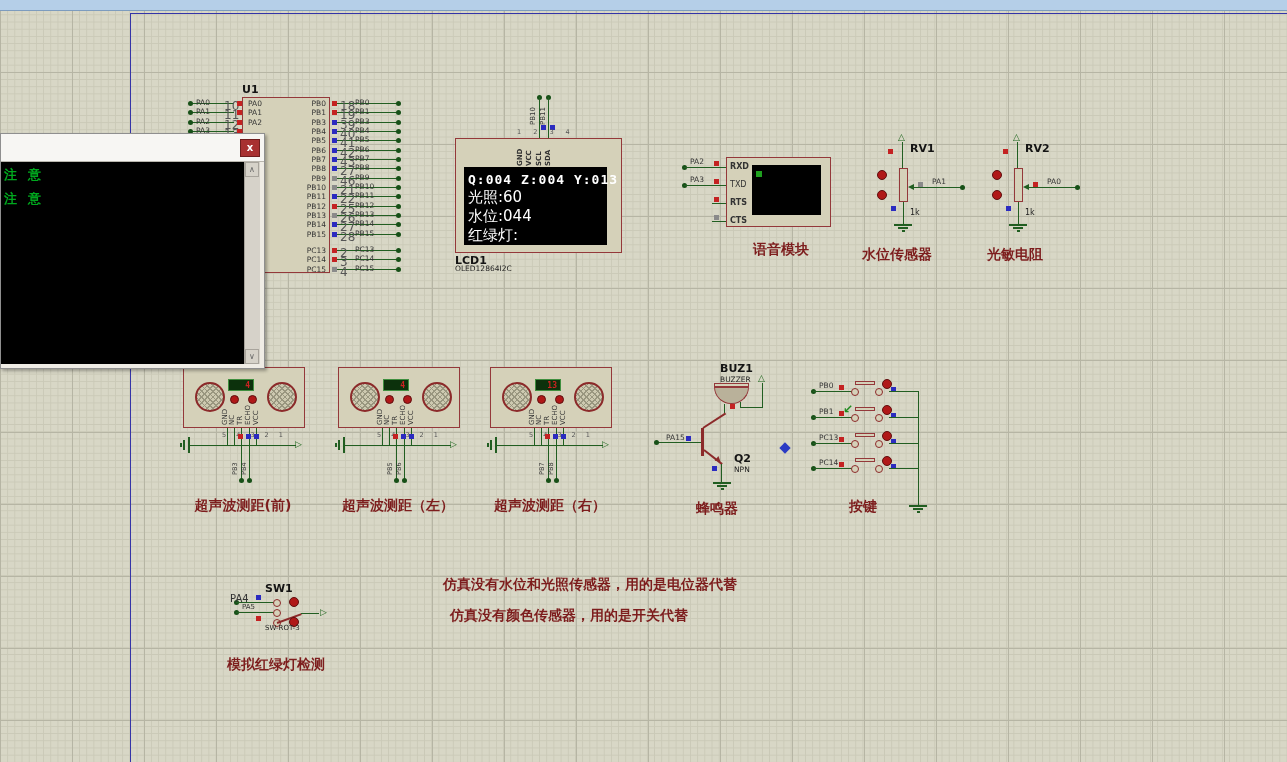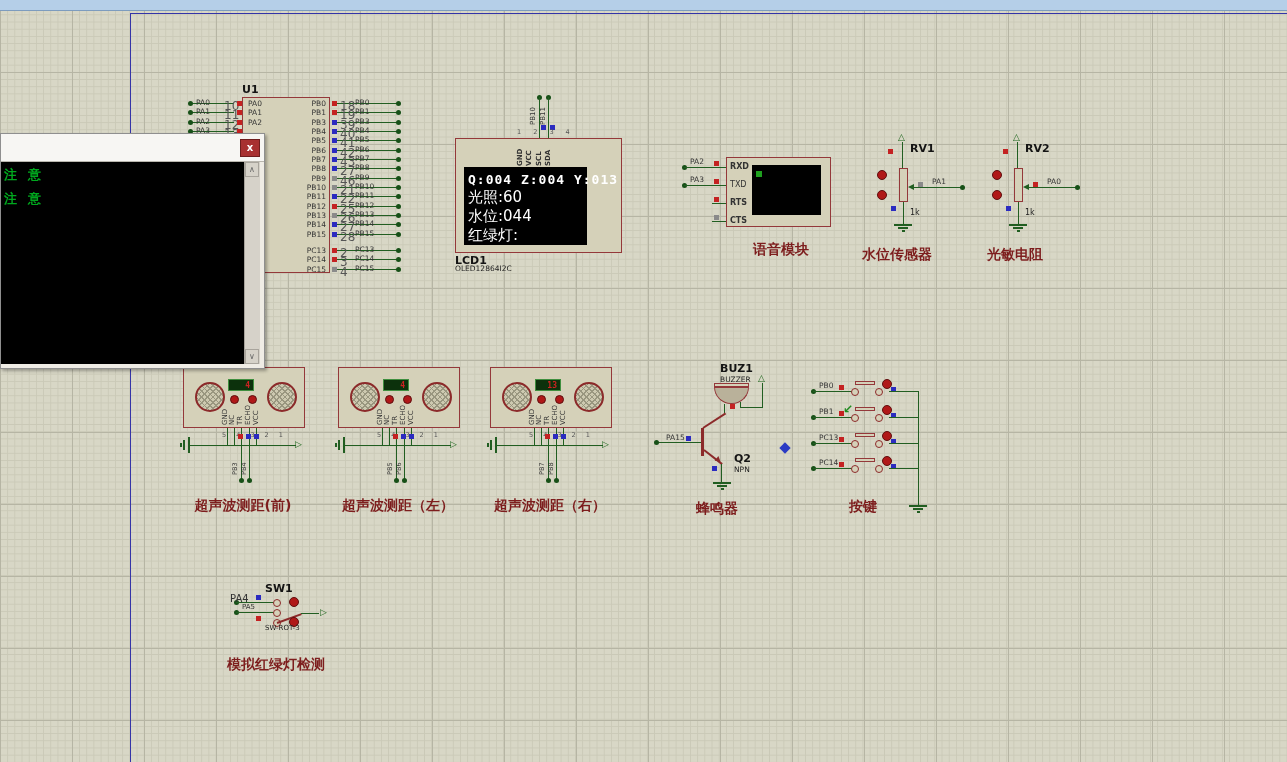--- a/index.html
+++ b/index.html
@@ -258,21 +258,21 @@
     <span class="net rot" style="left:82px;top:22px;font-size:7px">PB10</span>
     <span class="net rot" style="left:92px;top:22px;font-size:7px">PB11</span>
     <span class="sq" data-state="blue" style="left:86px;top:30px"></span>
     <span class="sq" data-state="blue" style="left:95px;top:30px"></span>
     <span class="pnum" style="left:62px;top:33px;letter-spacing:5px;font-size:6.5px">1 2 3 4</span>
     <div class="part" style="left:0;top:43px;width:167px;height:115px"></div>
     <span class="net rot" style="left:69px;top:63px;font-size:7px;font-weight:bold">GND</span>
     <span class="net rot" style="left:78px;top:63px;font-size:7px;font-weight:bold">VCC</span>
     <span class="net rot" style="left:88px;top:63px;font-size:7px;font-weight:bold">SCL</span>
     <span class="net rot" style="left:97px;top:63px;font-size:7px;font-weight:bold">SDA</span>
-    <div id="lcdscr" style="left:9px;top:72px;width:123px;height:78px">
+    <div id="lcdscr" style="left:9px;top:72px;width:143px;height:78px">
       <div class="lcd1">Q:004 Z:004 Y:013</div>
       <div class="lcdcjk">光照:60
 水位:044
 红绿灯:</div>
     </div>
     <span class="ref" style="left:0;top:159px">LCD1</span>
     <span class="sub" style="left:0;top:169px">OLED12864I2C</span>
   </div>
 
   <div class="comp" style="left:675px;top:155px;width:165px;height:110px">
@@ -538,20 +538,22 @@
     <span class="contact" style="left:48px;top:39px"></span>
     <div class="diag" style="left:52px;top:42px;width:26px;transform:rotate(-20deg)"></div>
     <span class="knob" style="left:64px;top:17px"></span>
     <span class="knob" style="left:64px;top:37px"></span>
     <div class="wh" style="left:76px;top:33px;width:18px"></div>
     <span class="pow" style="left:95px;top:28px">▷</span>
     <span class="sub" style="left:40px;top:44px;font-size:7px">SW-ROT-3</span>
     <span class="cap" style="left:2px;top:76px">模拟红绿灯检测</span>
   </div>
 
+  <div class="cap" style="left:443px;top:576px">仿真没有水位和光照传感器，用的是电位器代替</div>
+  <div class="cap" style="left:450px;top:607px">仿真没有颜色传感器，用的是开关代替</div>
 
   <div id="term">
     <div class="tbar"></div>
     <div class="xbtn">x</div>
     <div class="scr">
       <div class="tline" style="top:4px">注意</div>
       <div class="tline" style="top:28px">注意</div>
       <div class="sbar">
         <div class="sarr" style="top:0">∧</div>
         <div class="sarr" style="bottom:0">∨</div>

